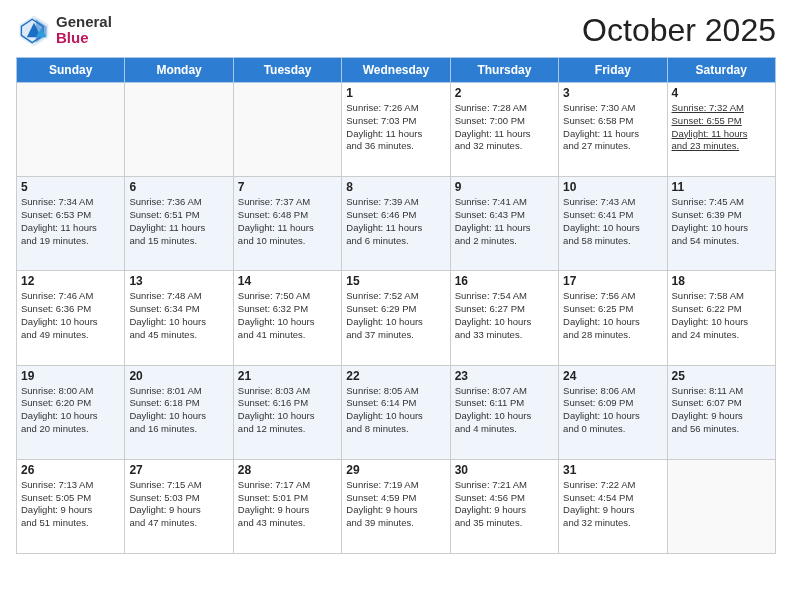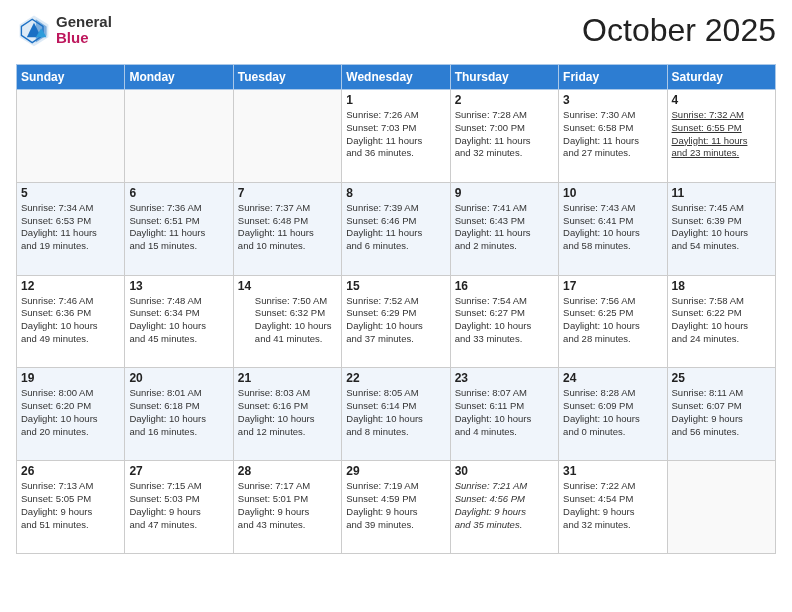--- a/index.html
+++ b/index.html
@@ -9,21 +9,20 @@
       width: 792px;
       height: 612px;
       overflow: hidden;
     }
     .page {
       width: 792px;
       height: 564px;
       padding: 12px 16px 10px 16px;
       display: flex;
       flex-direction: column;
-      gap: 7px;
     }
     .header {
       display: flex;
       justify-content: space-between;
       align-items: flex-start;
       margin-bottom: 8px;
     }
     .logo {
       display: flex;
       align-items: center;
@@ -64,21 +63,21 @@
       width: 100%;
       border-collapse: collapse;
       flex: 1;
     }
     .calendar thead tr th {
       background: #2d7dd2;
       color: #fff;
       font-size: 12px;
       font-weight: bold;
       padding: 5px 4px;
-      text-align: left;
+      text-align: center;
       border: 1px solid #aac8e8;
     }
     .calendar tbody tr td {
       vertical-align: top;
       border: 1px solid #ccc;
       padding: 3px 4px;
       width: calc(100% / 7);
       font-size: 10px;
       color: #333;
       background: #fff;
@@ -231,21 +230,21 @@
           </td>
           <td>
             <div class="day-num">13</div>
             <div class="day-detail" style="white-space: pre-line;">Sunrise: 7:48 AM
 Sunset: 6:34 PM
 Daylight: 10 hours
 and 45 minutes.</div>
           </td>
           <td>
             <div class="day-num">14</div>
-            <div class="day-detail" style="white-space: pre-line; margin-left: 17px;">Sunrise: 7:50 AM
+            <div class="day-detail" style="white-space: pre-line;">Sunrise: 7:50 AM
 Sunset: 6:32 PM
 Daylight: 10 hours
 and 41 minutes.</div>
           </td>
           <td>
             <div class="day-num">15</div>
             <div class="day-detail" style="white-space: pre-line;">Sunrise: 7:52 AM
 Sunset: 6:29 PM
 Daylight: 10 hours
 and 37 minutes.</div>
@@ -303,21 +302,21 @@
           </td>
           <td>
             <div class="day-num">23</div>
             <div class="day-detail" style="white-space: pre-line;">Sunrise: 8:07 AM
 Sunset: 6:11 PM
 Daylight: 10 hours
 and 4 minutes.</div>
           </td>
           <td>
             <div class="day-num">24</div>
-            <div class="day-detail" style="white-space: pre-line;">Sunrise: 8:28 AM
+            <div class="day-detail" style="white-space: pre-line;">Sunrise: 8:06 AM
 Sunset: 6:09 PM
 Daylight: 10 hours
 and 0 minutes.</div>
           </td>
           <td>
             <div class="day-num">25</div>
             <div class="day-detail" style="white-space: pre-line;">Sunrise: 8:11 AM
 Sunset: 6:07 PM
 Daylight: 9 hours
 and 56 minutes.</div>
@@ -347,21 +346,21 @@
           </td>
           <td>
             <div class="day-num">29</div>
             <div class="day-detail" style="white-space: pre-line;">Sunrise: 7:19 AM
 Sunset: 4:59 PM
 Daylight: 9 hours
 and 39 minutes.</div>
           </td>
           <td>
             <div class="day-num">30</div>
-            <div class="day-detail" style="white-space: pre-line; font-style: italic;">Sunrise: 7:21 AM
+            <div class="day-detail" style="white-space: pre-line;">Sunrise: 7:21 AM
 Sunset: 4:56 PM
 Daylight: 9 hours
 and 35 minutes.</div>
           </td>
           <td>
             <div class="day-num">31</div>
             <div class="day-detail" style="white-space: pre-line;">Sunrise: 7:22 AM
 Sunset: 4:54 PM
 Daylight: 9 hours
 and 32 minutes.</div>

